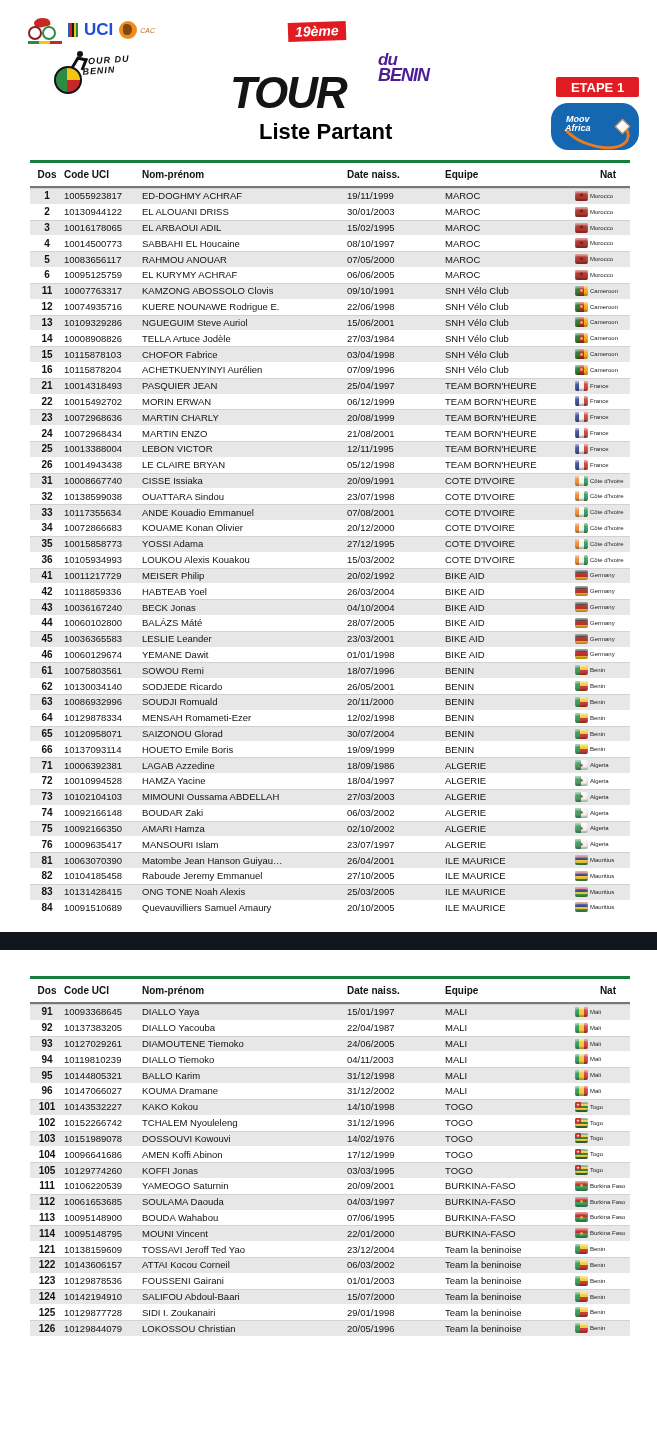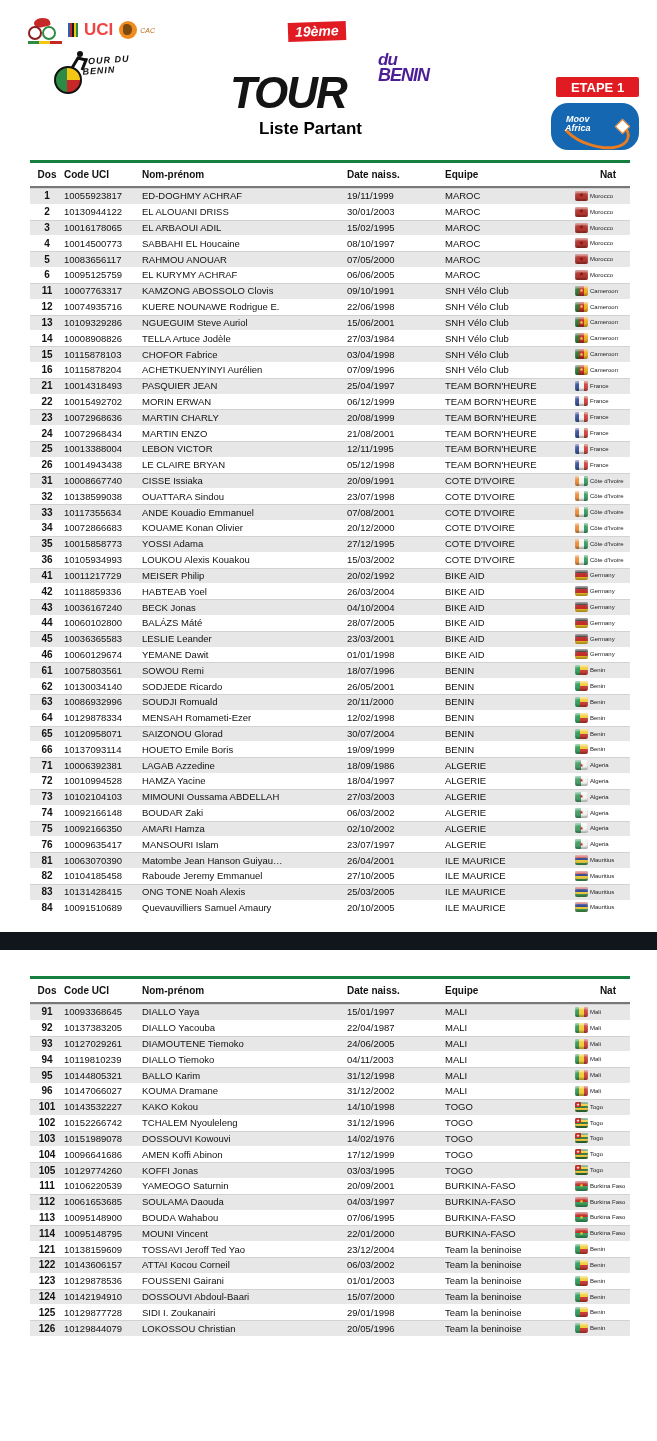--- a/index.html
+++ b/index.html
@@ -3,21 +3,21 @@
 <meta charset="utf-8">
 <style>
   html,body{margin:0;padding:0;background:#fff;}
   #page{position:relative;width:657px;height:1441px;background:#fff;overflow:hidden;
         font-family:"Liberation Sans",sans-serif;color:#111;}
 
   
   .logos-left{position:absolute;left:28px;top:18px;display:flex;align-items:center;gap:6px;}
   .uci-stripes{display:inline-block;width:10px;height:14px;
     background:linear-gradient(90deg,#2a62b0 20%,#c62828 20% 40%,#1a1a1a 40% 60%,#f3c613 60% 80%,#2e8b46 80%);}
-  .uci-text{font-weight:bold;font-size:17px;letter-spacing:0;color:#ef4444;}
+  .uci-text{font-weight:bold;font-size:17px;letter-spacing:0;color:#1d4ed8;}
   .cac-circle{width:18px;height:18px;border-radius:50%;background:#f08c1e;position:relative;}
   .cac-circle:after{content:"";position:absolute;left:4px;top:3px;width:9px;height:11px;
     background:#7a4a12;border-radius:40% 55% 55% 45%;}
   .cac-label{font-size:7px;color:#b96f1c;font-style:italic;margin-left:-3px;}
 
   .tdb-logo{position:absolute;left:52px;top:48px;width:110px;height:46px;}
   .tdb-circle{position:absolute;left:2px;top:18px;width:24px;height:24px;border-radius:50%;
     border:2px solid #111;overflow:hidden;
     background:linear-gradient(90deg,#2e8b46 45%,transparent 45%),linear-gradient(#f3c613 50%,#c62828 50%);}
   .tdb-script{position:absolute;left:30px;top:6px;font-style:italic;font-weight:bold;
@@ -29,21 +29,21 @@
 
   .center-logo{position:absolute;left:230px;top:20px;width:210px;height:90px;}
   .badge-19{position:absolute;left:58px;top:2px;background:#e11b22;color:#fff;
     padding:1px 7px 2px 7px;font-weight:bold;font-style:italic;font-size:14px;transform:rotate(-2deg);}
   .tour-word{position:absolute;left:0px;top:22px;font-size:44px;font-weight:bold;
     font-style:italic;letter-spacing:-2px;color:#141414;transform:scaleY(1.02);margin-top:26px;}
   .dub-stack{position:absolute;left:148px;top:32px;color:#4c1d95;font-style:italic;font-weight:bold;}
   .dub-du{font-size:17px;line-height:15px;letter-spacing:-1px;}
   .dub-benin{font-size:18px;line-height:17px;letter-spacing:-1px;}
 
-  .liste-title{position:absolute;left:259px;top:119px;font-size:17px;font-weight:bold;color:#000;}
+  .liste-title{position:absolute;left:259px;top:119px;font-size:22px;font-weight:bold;color:#000;}
 
   .etape-badge{position:absolute;left:556px;top:77px;width:83px;height:20px;background:#e11b22;
     color:#fff;font-weight:bold;font-size:13px;display:flex;align-items:center;justify-content:center;
     border-radius:2px;}
   .moov-badge{position:absolute;left:551px;top:103px;width:88px;height:47px;background:#1567b2;
     border-radius:17px;color:#fff;overflow:hidden;}
   .moov-text{position:absolute;left:14px;top:12px;font-size:9px;font-weight:bold;font-style:italic;
     line-height:9px;text-align:center;z-index:2;}
   .moov-swoosh{position:absolute;left:8px;top:6px;width:66px;height:32px;border:3px solid #e87c1e;
     border-left-color:transparent;border-top-color:transparent;border-radius:50%;transform:rotate(18deg);}
@@ -944,21 +944,21 @@
           <span class="c-team">Team la beninoise</span>
           <span class="c-nat">
             <span class="flag flag-benin"></span>
             <span class="nat-label">Benin</span>
           </span>
         </div>
 
         <div class="trow">
           <span class="c-dos">124</span>
           <span class="c-code">10142194910</span>
-          <span class="c-name">DOSSOUVI Abdoul-Baari</span>
+          <span class="c-name">SALIFOU Abdoul-Baari</span>
           <span class="c-date">15/07/2000</span>
           <span class="c-team">Team la beninoise</span>
           <span class="c-nat">
             <span class="flag flag-benin"></span>
             <span class="nat-label">Benin</span>
           </span>
         </div>
 
         <div class="trow">
           <span class="c-dos">125</span>

